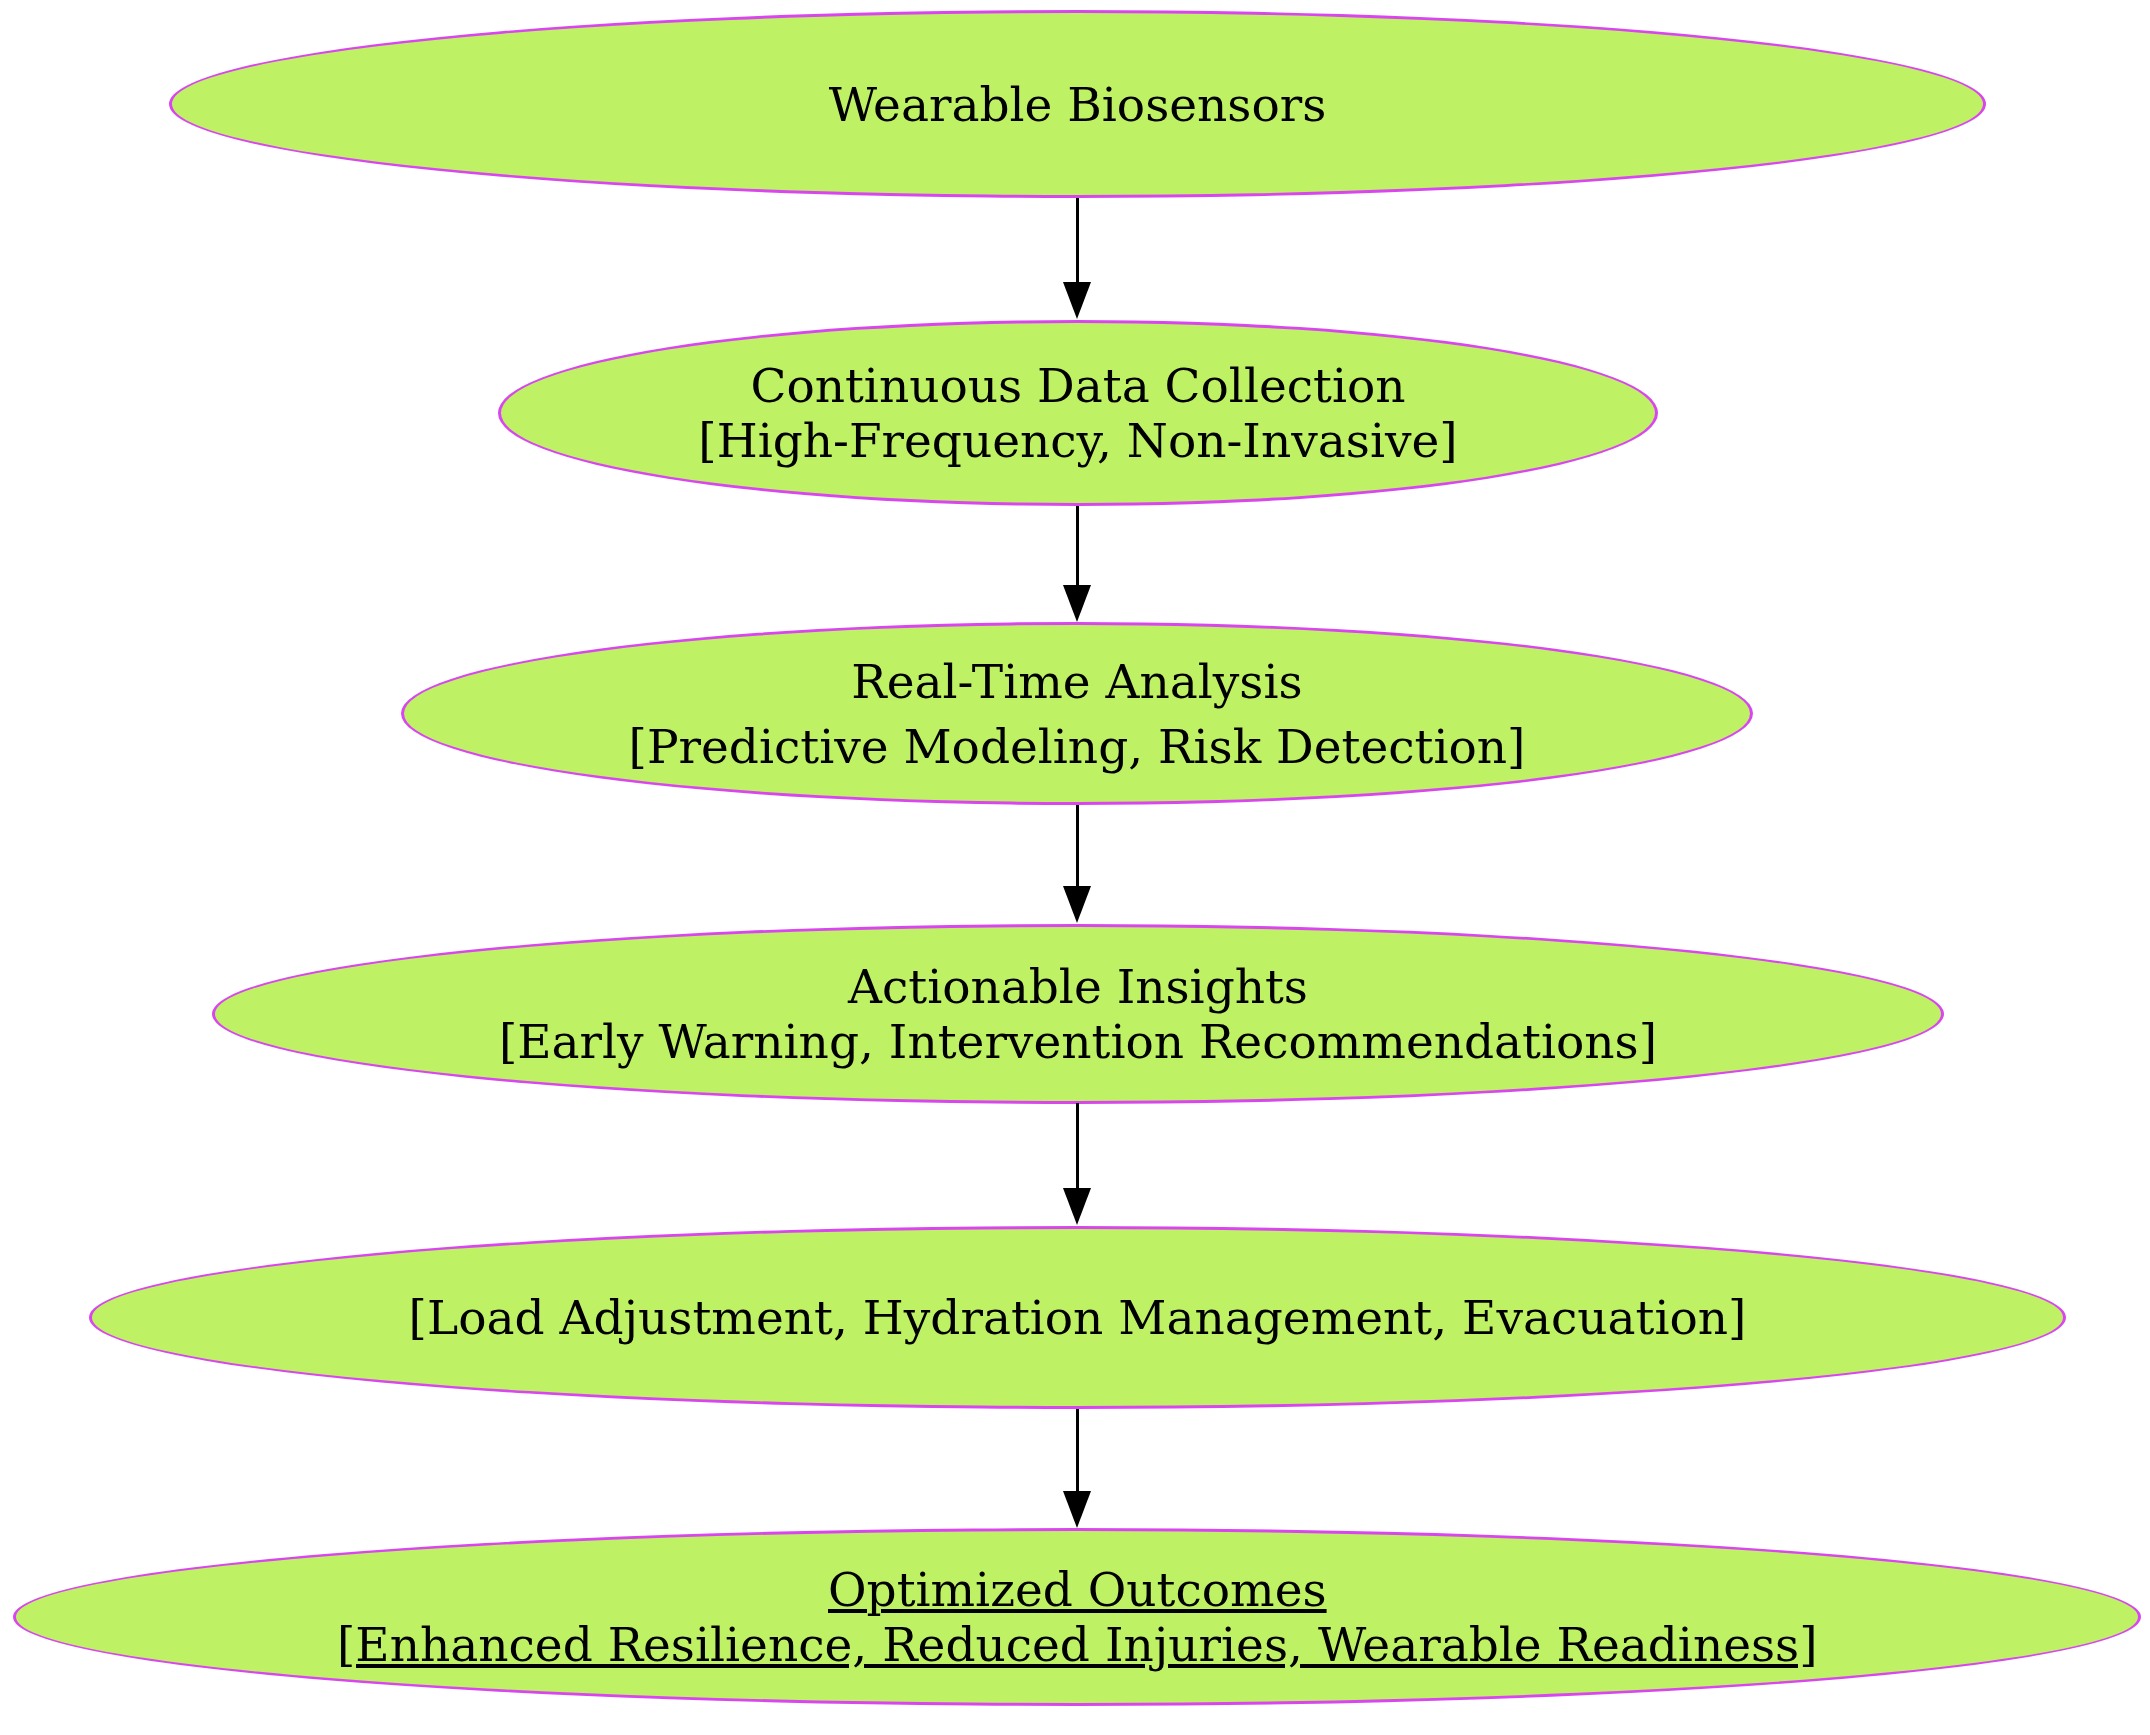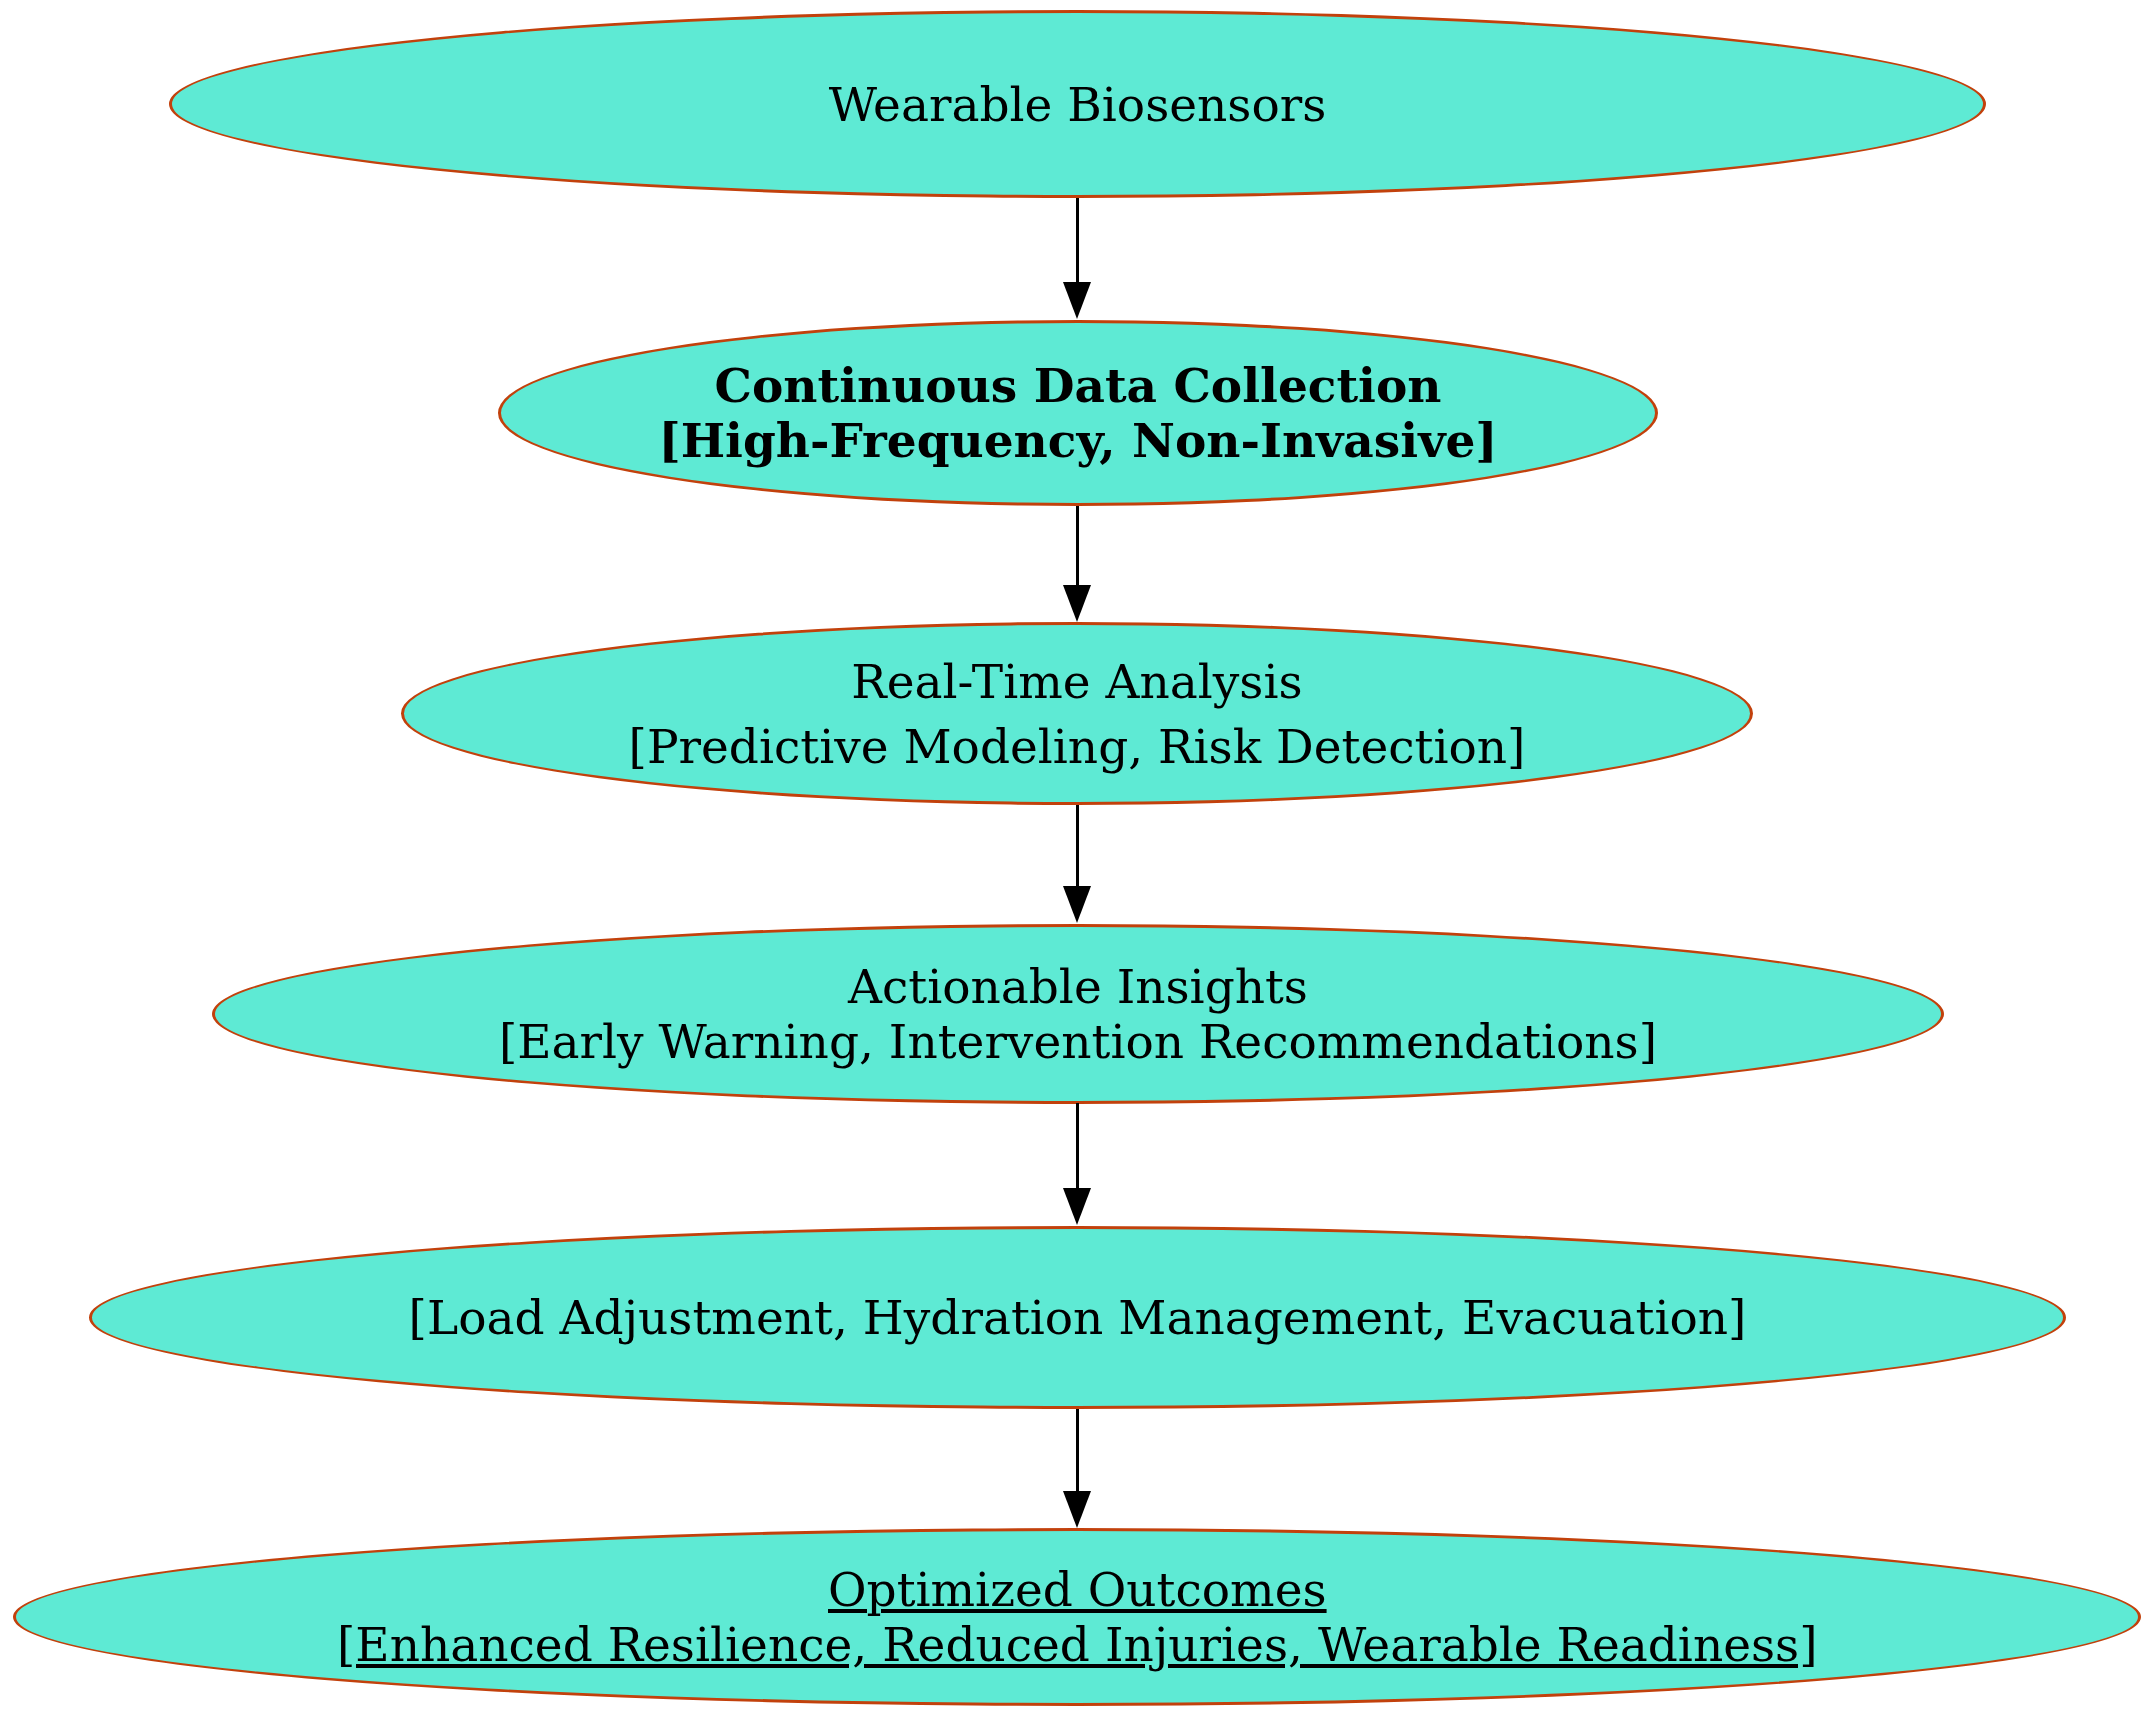--- a/index.html
+++ b/index.html
@@ -11,23 +11,23 @@
     position: relative;
     width: 2151px;
     height: 1736px;
     background: #ffffff;
     font-family: "DejaVu Serif", "Liberation Serif", serif;
     overflow: hidden;
   }
   .node {
     position: absolute;
     box-sizing: border-box;
-    border: 3px solid #c2410c;
+    border: 3px solid #d946ef;
     border-radius: 50%;
-    background: #5eead4;
+    background: #bef264;
     display: flex;
     flex-direction: column;
     align-items: center;
     justify-content: center;
     text-align: center;
   }
   .node-title,
   .node-subtitle {
     font-size: 47px;
     line-height: 55px;
@@ -61,21 +61,21 @@
 
   <div class="node" style="left:169px; top:10.4px; width:1817px; height:188px;">
     <div class="node-title">Wearable Biosensors</div>
   </div>
 
   <div class="edge" style="left:1063px; top:198px; height:121px;">
     <div class="edge-shaft"></div>
     <div class="edge-head"></div>
   </div>
 
-  <div class="node" style="left:498px; top:320px; width:1160px; height:186px;font-weight:bold;">
+  <div class="node" style="left:498px; top:320px; width:1160px; height:186px;">
     <div class="node-title">Continuous Data Collection</div>
     <div class="node-subtitle">[High-Frequency, Non-Invasive]</div>
   </div>
 
   <div class="edge" style="left:1063px; top:506px; height:116px;">
     <div class="edge-shaft"></div>
     <div class="edge-head"></div>
   </div>
 
   <div class="node" style="left:401px; top:622px; width:1352px; height:183px;gap:10px;">

